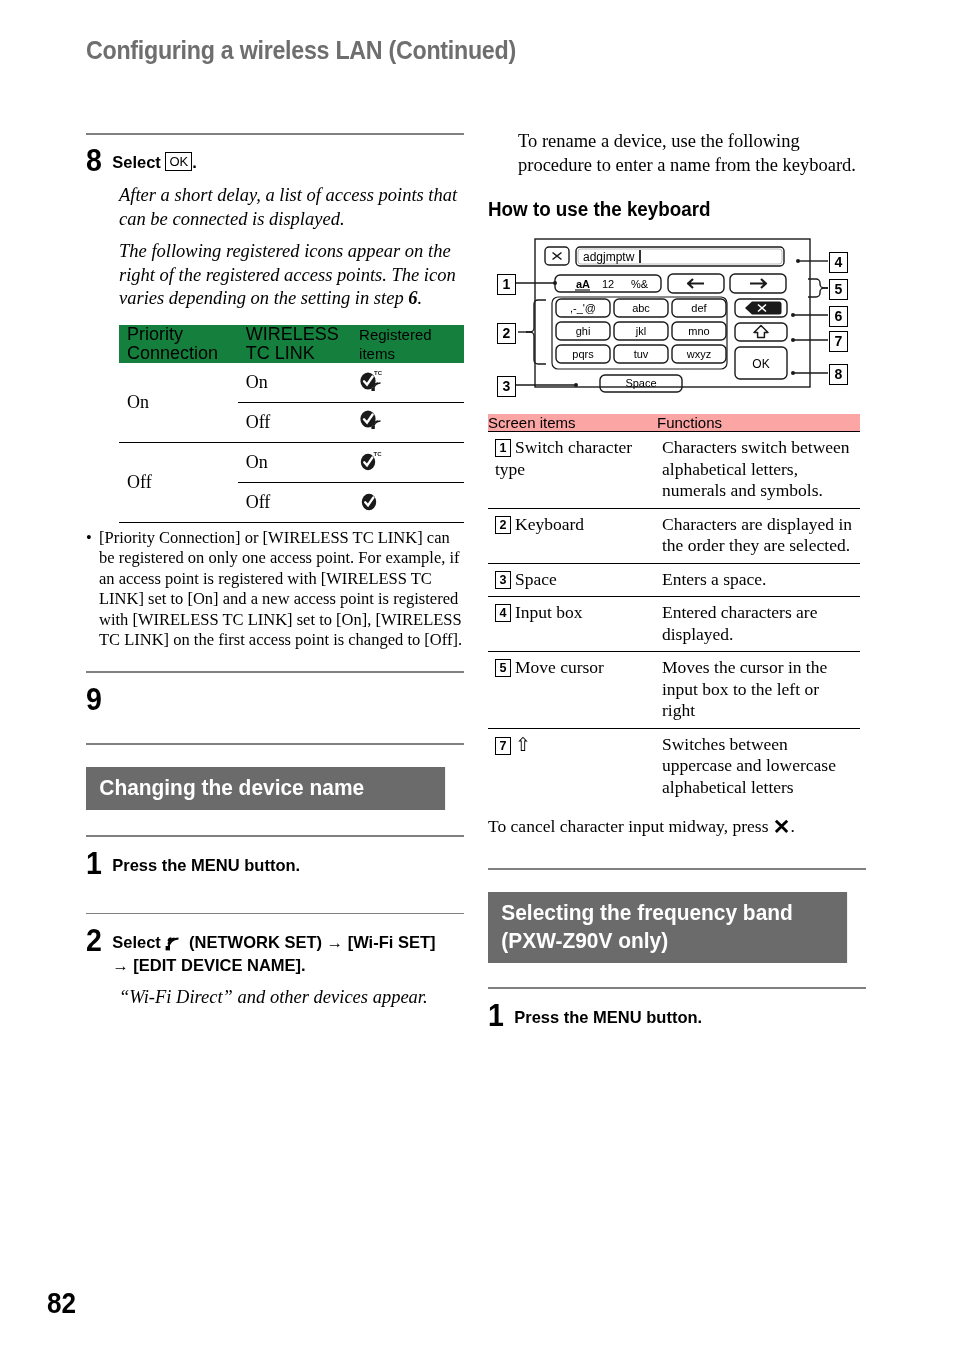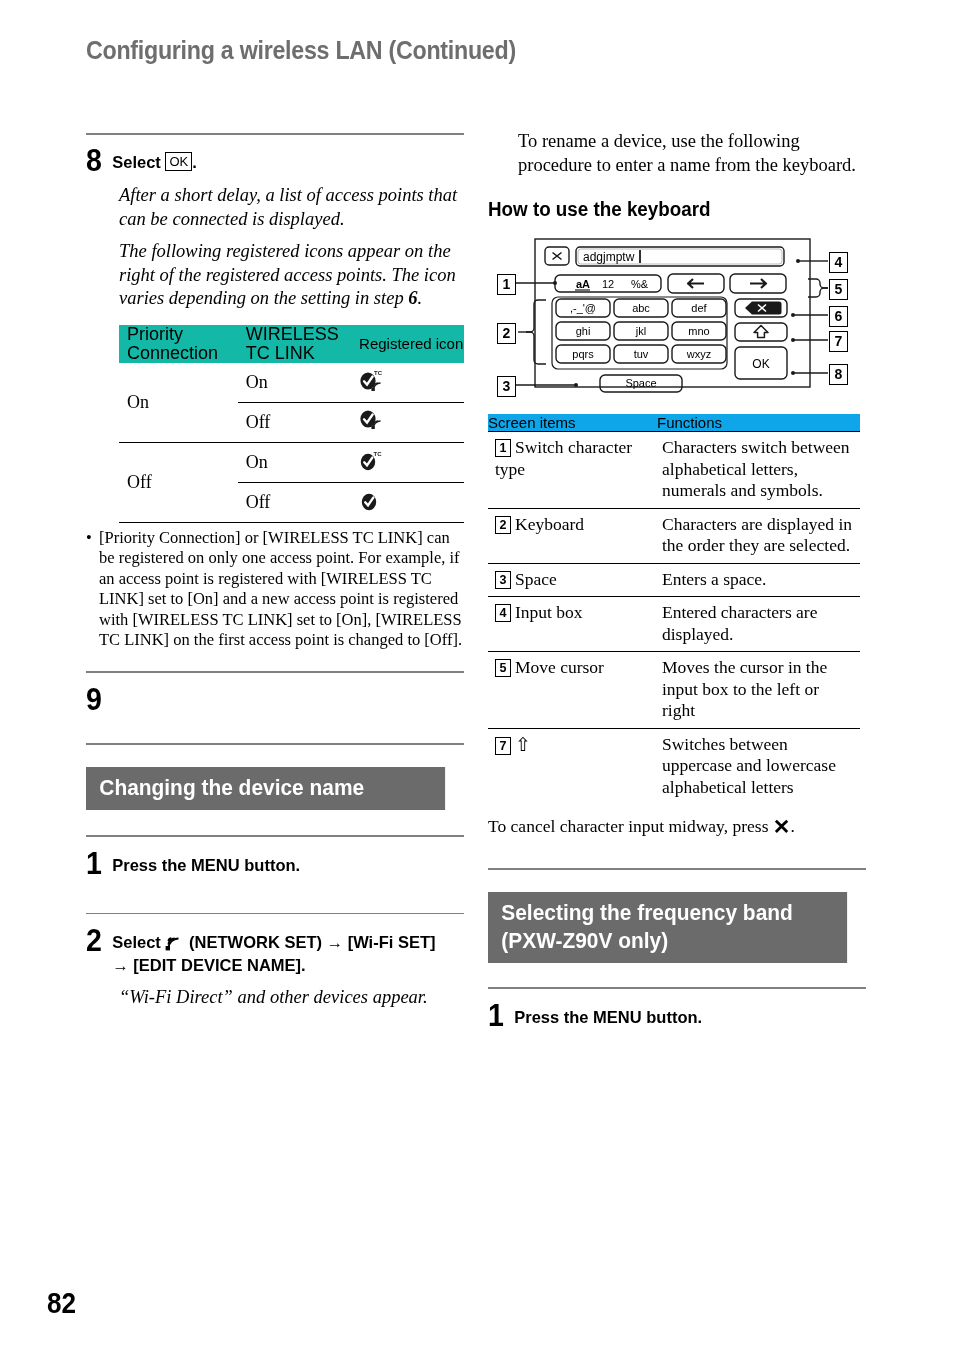--- a/index.html
+++ b/index.html
@@ -65,21 +65,21 @@
     transform:translateY(-1px);
   }
   .key-x { padding:2px 4px; letter-spacing:0; }
 
   .wifi-icon { display:inline-block; width:19px; height:17px; vertical-align:-3px; }
 
   
   table.dt { border-collapse:collapse; width:345px; margin-left:33px; margin-top:14px; }
   table.dt td, table.dt th { padding:0; vertical-align:middle; }
   .dt-head td {
-    background:#14b8a6;
+    background:#15803d;
     font-family:"Liberation Sans", sans-serif;
     font-size:15px; line-height:19px;
     padding:7px 0 7px 8px;
     vertical-align:top;
   }
   .dt td.c1 { width:118px; padding-left:8px; font-size:18px; }
   .dt td.c2 { width:110px; padding-left:8px; font-size:18px; }
   .dt td.c3 { width:117px; padding-left:8px; }
   .dt .row td { padding-top:5px; padding-bottom:5px; }
   .bt-thin { border-top:1px solid #000; }
@@ -131,21 +131,21 @@
     font-family:"Liberation Sans", sans-serif;
     font-weight:bold; font-size:14px;
     width:17px; height:19px; line-height:19px; text-align:center;
     background:#fff;
   }
 
   
   table.ft { border-collapse:collapse; width:372px; margin-top:14px; }
   table.ft td { padding:0; vertical-align:top; }
   .ft-head td {
-    background:#0ea5e9;
+    background:#fca5a5;
     font-family:"Liberation Sans", sans-serif;
     font-size:15px;
     padding:6px 0 6px 7px;
   }
   .ft td.k { width:156px; padding:5px 6px 6px 7px; font-size:17.5px; line-height:21.5px; }
   .ft td.v { padding:5px 4px 6px 5px; font-size:17.5px; line-height:21.5px; }
   .numbox {
     display:inline-block;
     border:1.6px solid #000;
     font-family:"Liberation Sans", sans-serif;
@@ -188,21 +188,21 @@
 
     <div class="body-text first">After a short delay, a list of access points that can be connected is displayed.</div>
 
     <div class="body-text"><span>The following registered icons appear on the right of the registered access points. The icon varies depending on the setting in step </span><b>6</b><span>.</span></div>
 
     <table class="dt">
       <tbody>
           <tr class="dt-head">
         <td class="c1">Priority Connection</td>
         <td class="c2">WIRELESS TC LINK</td>
-        <td class="c3">Registered icon</td>
+        <td class="c3">Registered items</td>
       </tr>
       <tr class="row">
         <td class="c1" rowspan="2">On</td>
         <td class="c2">On</td>
         <td class="c3">
           <span class="badge">
             <svg width="26" height="25" viewBox="0 0 26 25">
               <ellipse cx="9" cy="13" rx="7.6" ry="8.6" fill="#1a1a1a"></ellipse>
               <path d="M5 13.3 L8 16.6 L13.6 8.5" stroke="#fff" stroke-width="2.4" fill="none" stroke-linecap="round"></path>
               <text x="15" y="6.5" font-family="Liberation Sans, sans-serif" font-size="6" font-weight="bold" fill="#1a1a1a">TC</text>

